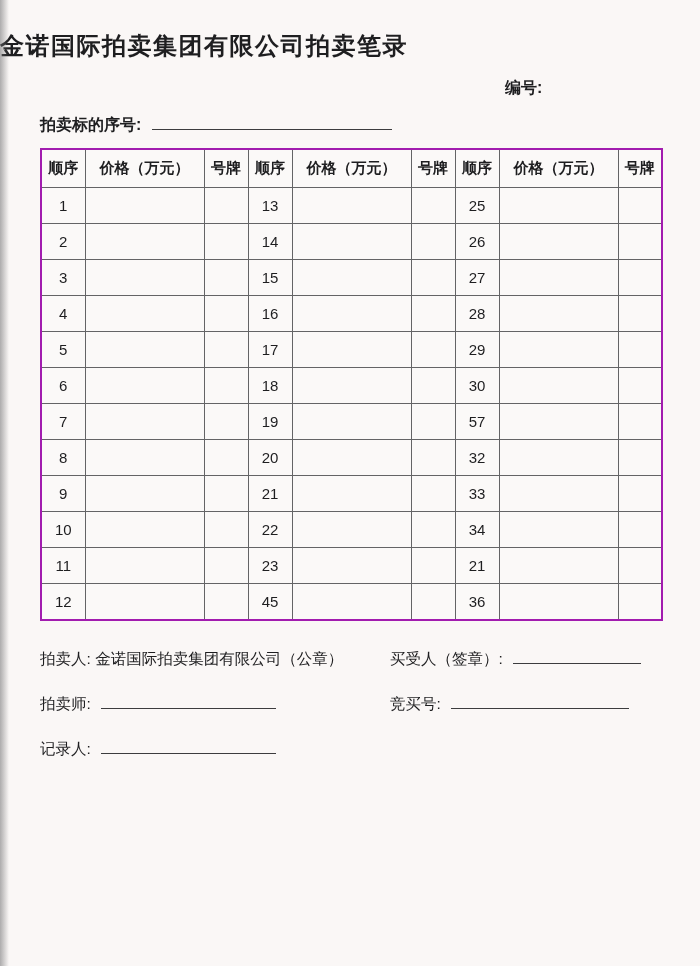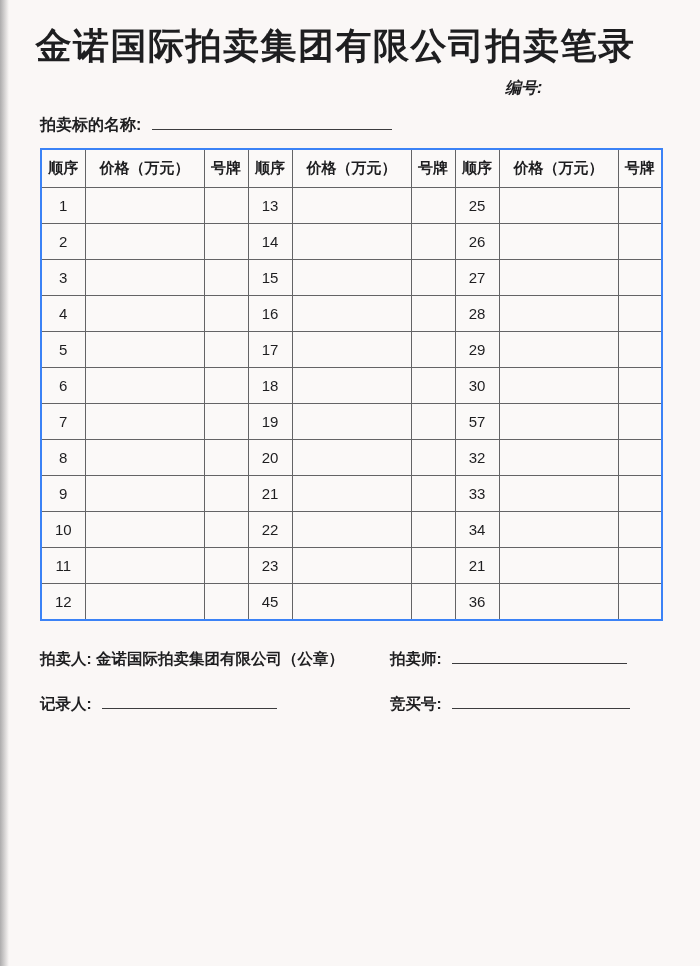--- a/index.html
+++ b/index.html
@@ -16,28 +16,28 @@
   
   .scan-edge {
     position: absolute; left: 0; top: 0; bottom: 0; width: 9px;
     background: linear-gradient(90deg, rgba(110,110,112,0.55), rgba(110,110,112,0.0));
     pointer-events: none;
   }
   .page { position: relative; width: 700px; height: 966px; }
 
   .title {
     margin: 0; padding: 27px 29px 0 0;
-    text-align: center;
-    font-size: 36px; line-height: 38px;
+    text-align: left;
+    font-size: 24px; line-height: 38px;
     font-weight: bold; letter-spacing: 1.5px;
   }
   .number-line {
     margin-top: 13px;
     padding-left: 505px;
-    font-size: 16px; font-weight: bold; font-style: italic;
+    font-size: 16px; font-weight: bold;
   }
 
   .fields {
     margin: 16px 0 0 40px;
     font-size: 16px; font-weight: bold;
   }
   .fline { height: 19px; margin-bottom: 11px; white-space: nowrap; }
   .ul {
     display: inline-block;
     height: 14px;
@@ -55,59 +55,59 @@
   .w150 { width: 150px; }
   .w55  { width: 55px; }
   .w128 { width: 128px; }
   .w178 { width: 178px; }
 
   .bid-table {
     margin: 14px 0 0 40px;
     width: 621px;
     border-collapse: collapse;
     table-layout: fixed;
-    border: 2px solid #3b82f6;
+    border: 2px solid #a21caf;
   }
   .bid-table th, .bid-table td {
     border: 1.2px solid #646466;
     text-align: center;
     padding: 0;
     background: #fbf9f8;
   }
   .bid-table th { height: 37px; font-size: 15px; font-weight: bold; }
   .bid-table td { height: 35px; font-size: 15px; font-weight: normal; }
   .col-ord   { width: 44px; }
   .col-price { width: 119px; }
   .col-tag   { width: 44px; }
 
   .signatures {
     margin: 28px 0 0 40px;
     display: grid;
     grid-template-columns: 350px 270px;
     row-gap: 25px;
-    font-size: 15.5px; font-weight: bold;
+    font-size: 15.5px; font-weight: normal;
     line-height: 20px;
   }
   .sig-cell { white-space: nowrap; }
 </style>
 </head>
 <body>
 
 <div class="page">
   <div class="scan-edge"></div>
 
   <h1 class="title">金诺国际拍卖集团有限公司拍卖笔录</h1>
 
   <div class="number-line">
     <span>编号:</span>
   </div>
 
   <div class="fields">
     <div class="fline">
-      <span>拍卖标的名称:</span>
+      <span>拍卖标的序号:</span>
       <span class="ul w240 gap6"></span>
     </div>
 
 
 
 
   </div>
 
   <table class="bid-table">
     <colgroup>
@@ -268,30 +268,34 @@
           <td></td>
         </tr>
       </tbody>
   </table>
 
   <div class="signatures">
     <div class="sig-cell">
       <span>拍卖人:</span>
       <span>金诺国际拍卖集团有限公司（公章）</span>
     </div>
+    <div class="sig-cell">
+      <span>买受人（签章）:</span>
+      <span class="ul w128 gap6"></span>
+    </div>
 
     <div class="sig-cell">
       <span>拍卖师:</span>
       <span class="ul w175 gap6"></span>
     </div>
 
     <div class="sig-cell">
+      <span>竞买号:</span>
+      <span class="ul w178 gap6"></span>
+    </div>
+    <div class="sig-cell">
       <span>记录人:</span>
       <span class="ul w175 gap6"></span>
-    </div>
-    <div class="sig-cell">
-      <span>竞买号:</span>
-      <span class="ul w178 gap6"></span>
     </div>
 
     <div class="sig-cell"></div>
   </div>
 </div>
 
 </body></html>

